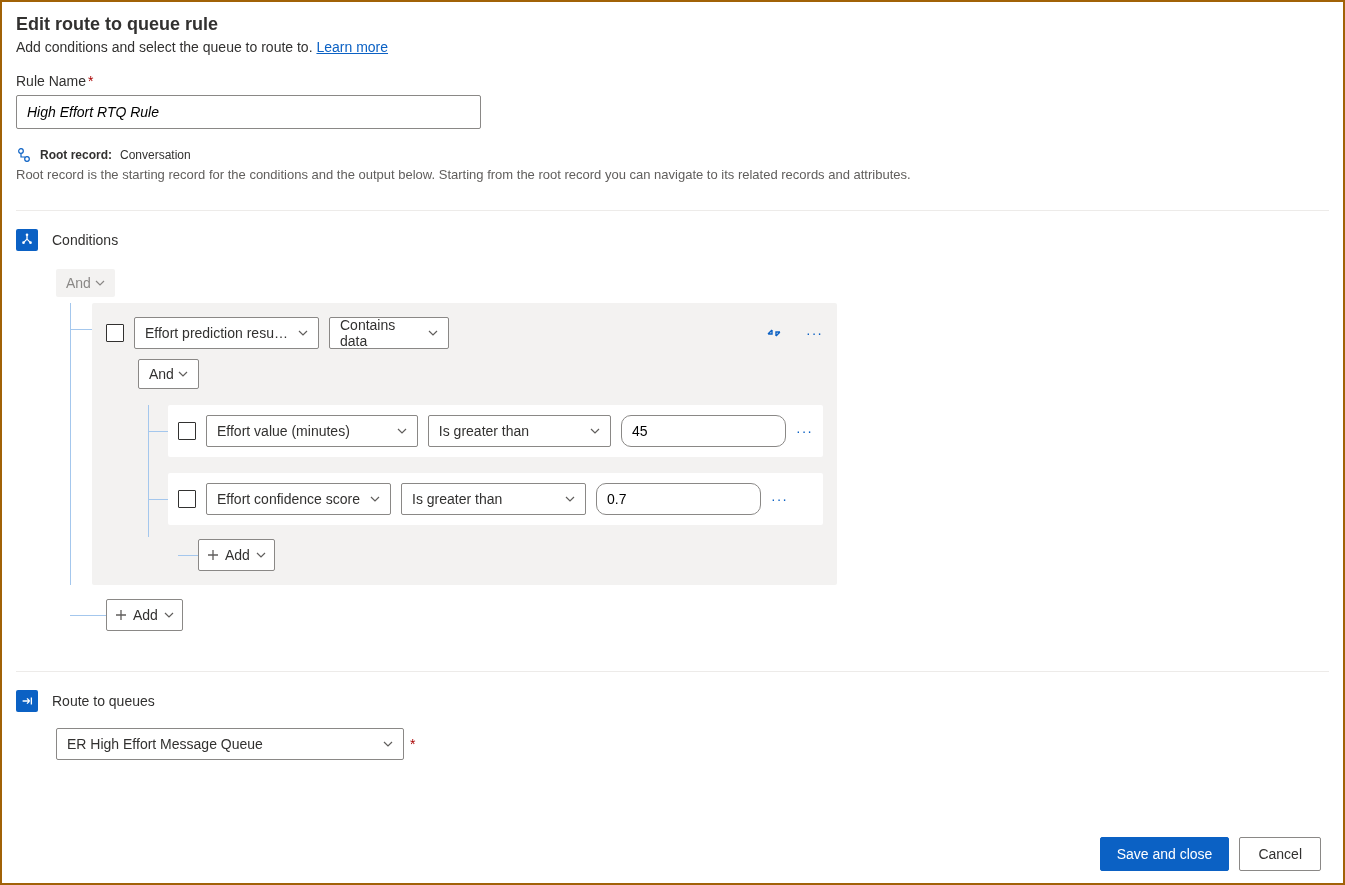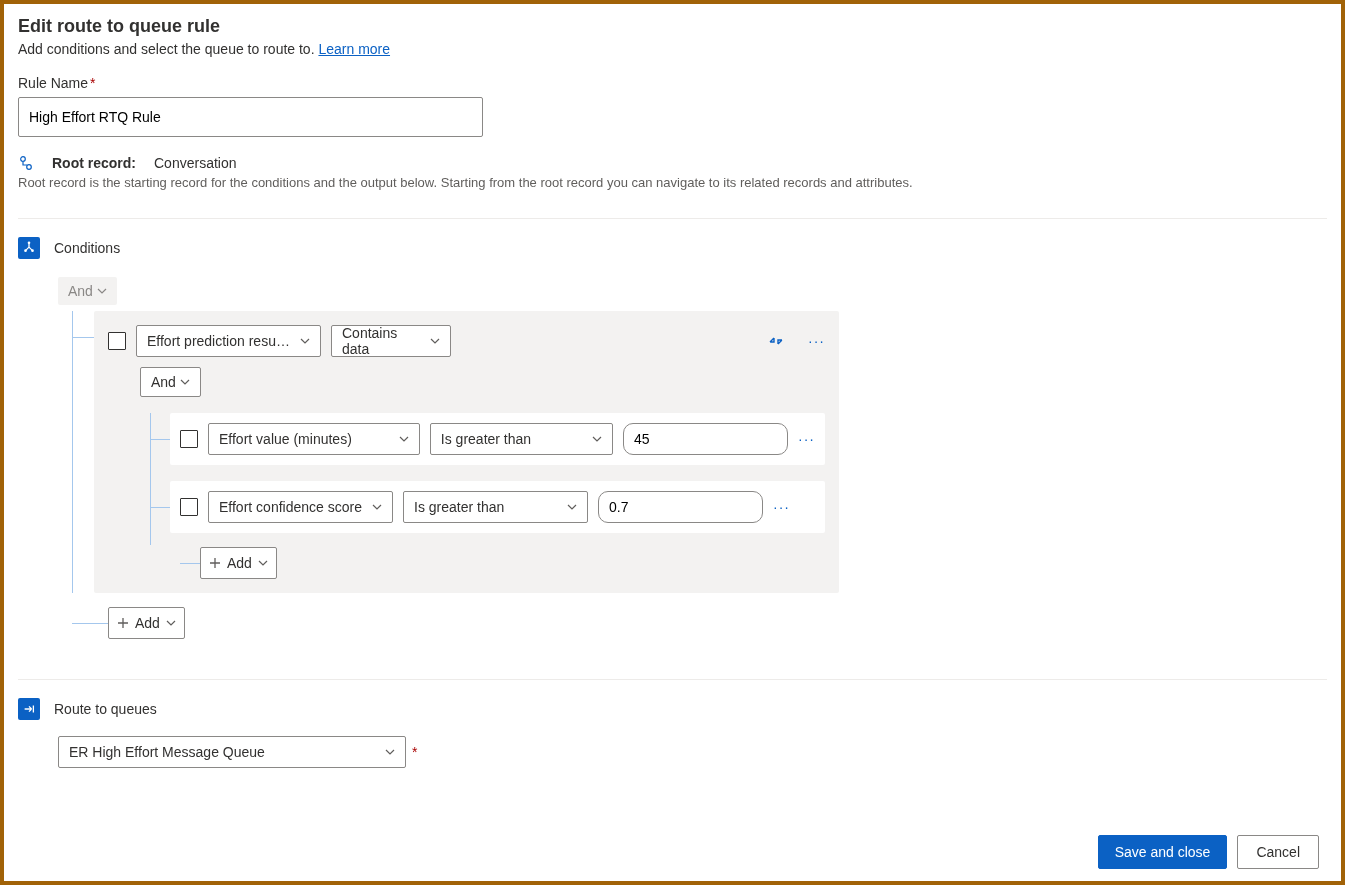--- a/index.html
+++ b/index.html
@@ -4,21 +4,21 @@
 <style>
   * { box-sizing: border-box; }
   body {
     margin: 0;
     font-family: "Segoe UI", -apple-system, BlinkMacSystemFont, sans-serif;
     font-size: 14px;
     color: #323130;
     background: #fff;
   }
   .frame {
-    border: 4px solid #a16207;
+    border: 2px solid #a16207;
     width: 1345px;
     height: 885px;
     position: relative;
     overflow: hidden;
   }
   .content {
     padding: 12px 14px 0 14px;
   }
   h1.title {
     margin: 0 0 4px 0;
@@ -35,33 +35,34 @@
     text-decoration: underline;
   }
   .field-label {
     font-size: 14px;
     font-weight: 400;
     margin-bottom: 6px;
   }
   .req { color: #a80000; margin-left: 2px; }
   .rule-name-input {
     width: 465px;
-    height: 40px;
+    height: 34px;
     padding: 6px 10px;
     border: 1px solid #8a8886;
     border-radius: 2px;
     font-size: 14px;
     font-family: inherit;
+    font-style: italic;
   }
   .root-record-row {
     display: flex;
     align-items: center;
-    gap: 18px;
+    gap: 8px;
     margin-top: 18px;
-    font-size: 14px;
+    font-size: 12px;
   }
   .root-record-row .icon {
     color: #0b61c4;
     font-size: 14px;
   }
   .root-record-row .bold { font-weight: 600; }
   .root-desc {
     color: #605e5c;
     font-size: 13px;
     margin-top: 4px;

